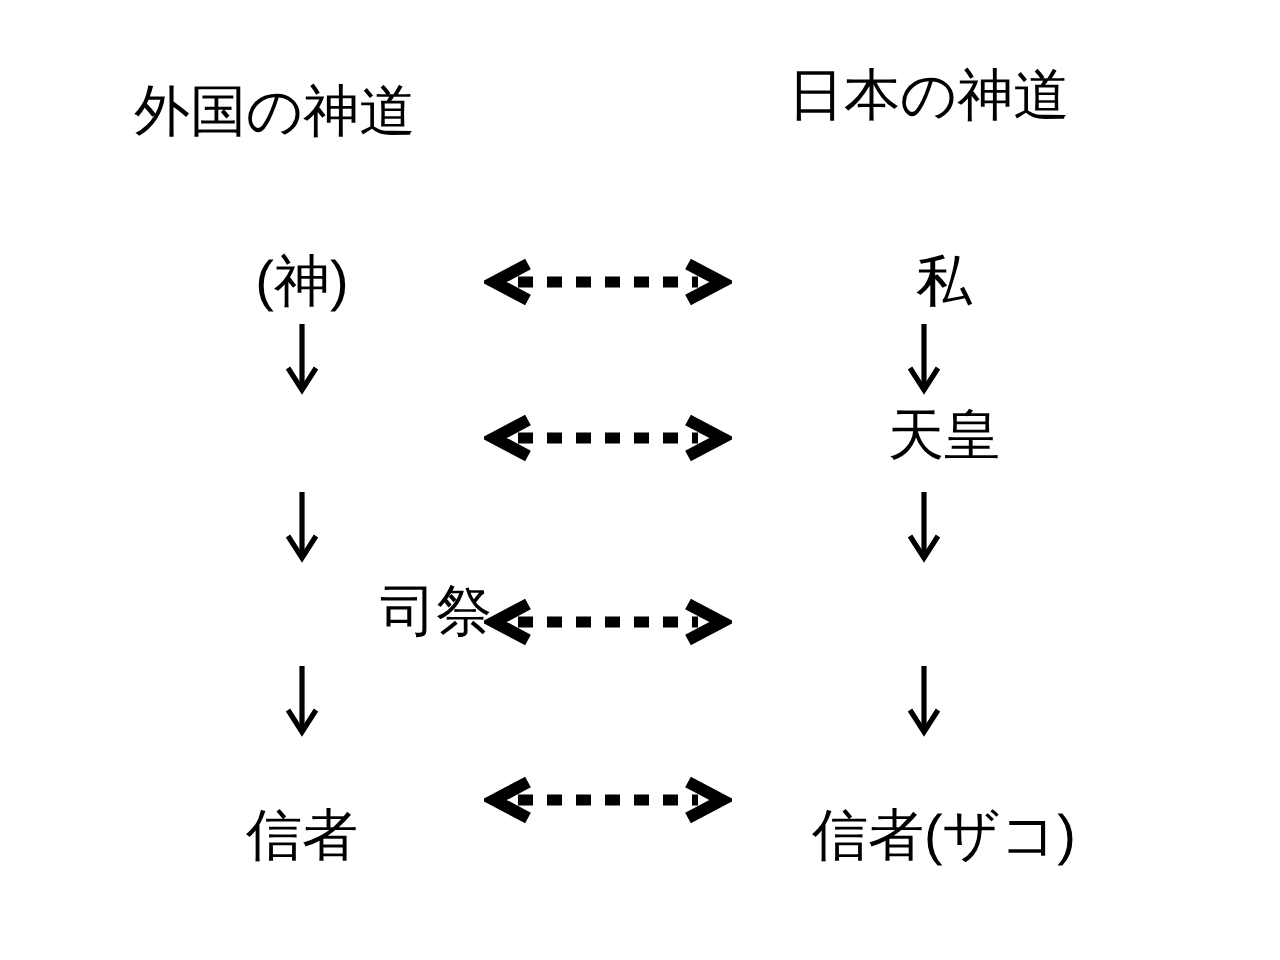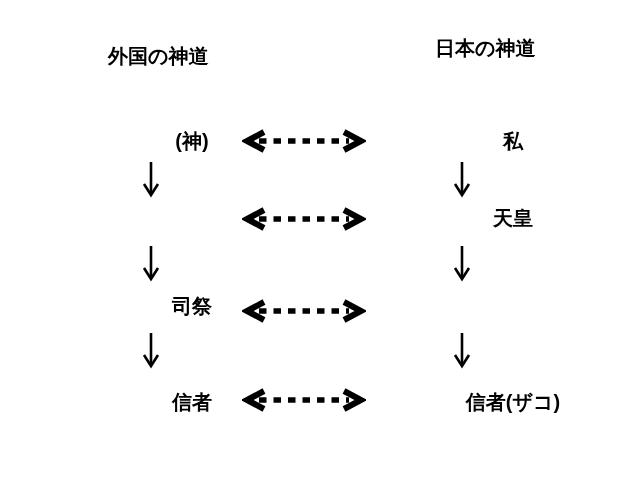--- a/index.html
+++ b/index.html
@@ -11,34 +11,33 @@
     position: relative;
     width: 640px;
     height: 480px;
     background: #ffffff;
     overflow: hidden;
     font-family: "Liberation Sans", sans-serif;
     color: #000000;
   }
   .txt {
     position: absolute;
-    font-size: 20px;
+    font-size: 28px;
     line-height: 34px;
-    font-weight: 700;
+    font-weight: 400;
     white-space: nowrap;
-    margin-left: 41px;
   }
   
   .col-left  { left: 56px;  width: 190px; text-align: center; }
   .col-right { left: 379px; width: 186px; text-align: center; }
   
   .rowtop-0 { top: 124px; }
   .rowtop-1 { top: 201px; }
-  .rowtop-2 { top: 289px; }
-  .rowtop-3 { top: 385px; }
+  .rowtop-2 { top: 289px; text-align: right; }
+  .rowtop-3 { top: 401px; }
   
   .left-header  { left: 67px;  top: 39px; }
   .right-header { left: 394px; top: 31px; }
   .corr-label   { left: 262px; top: 83px; width: 90px; text-align: center; }
   .right-note   { left: 379px; top: 88px; width: 186px; text-align: center; }
   
   .harrow {
     position: absolute;
     left: 242px;
     width: 124px;

